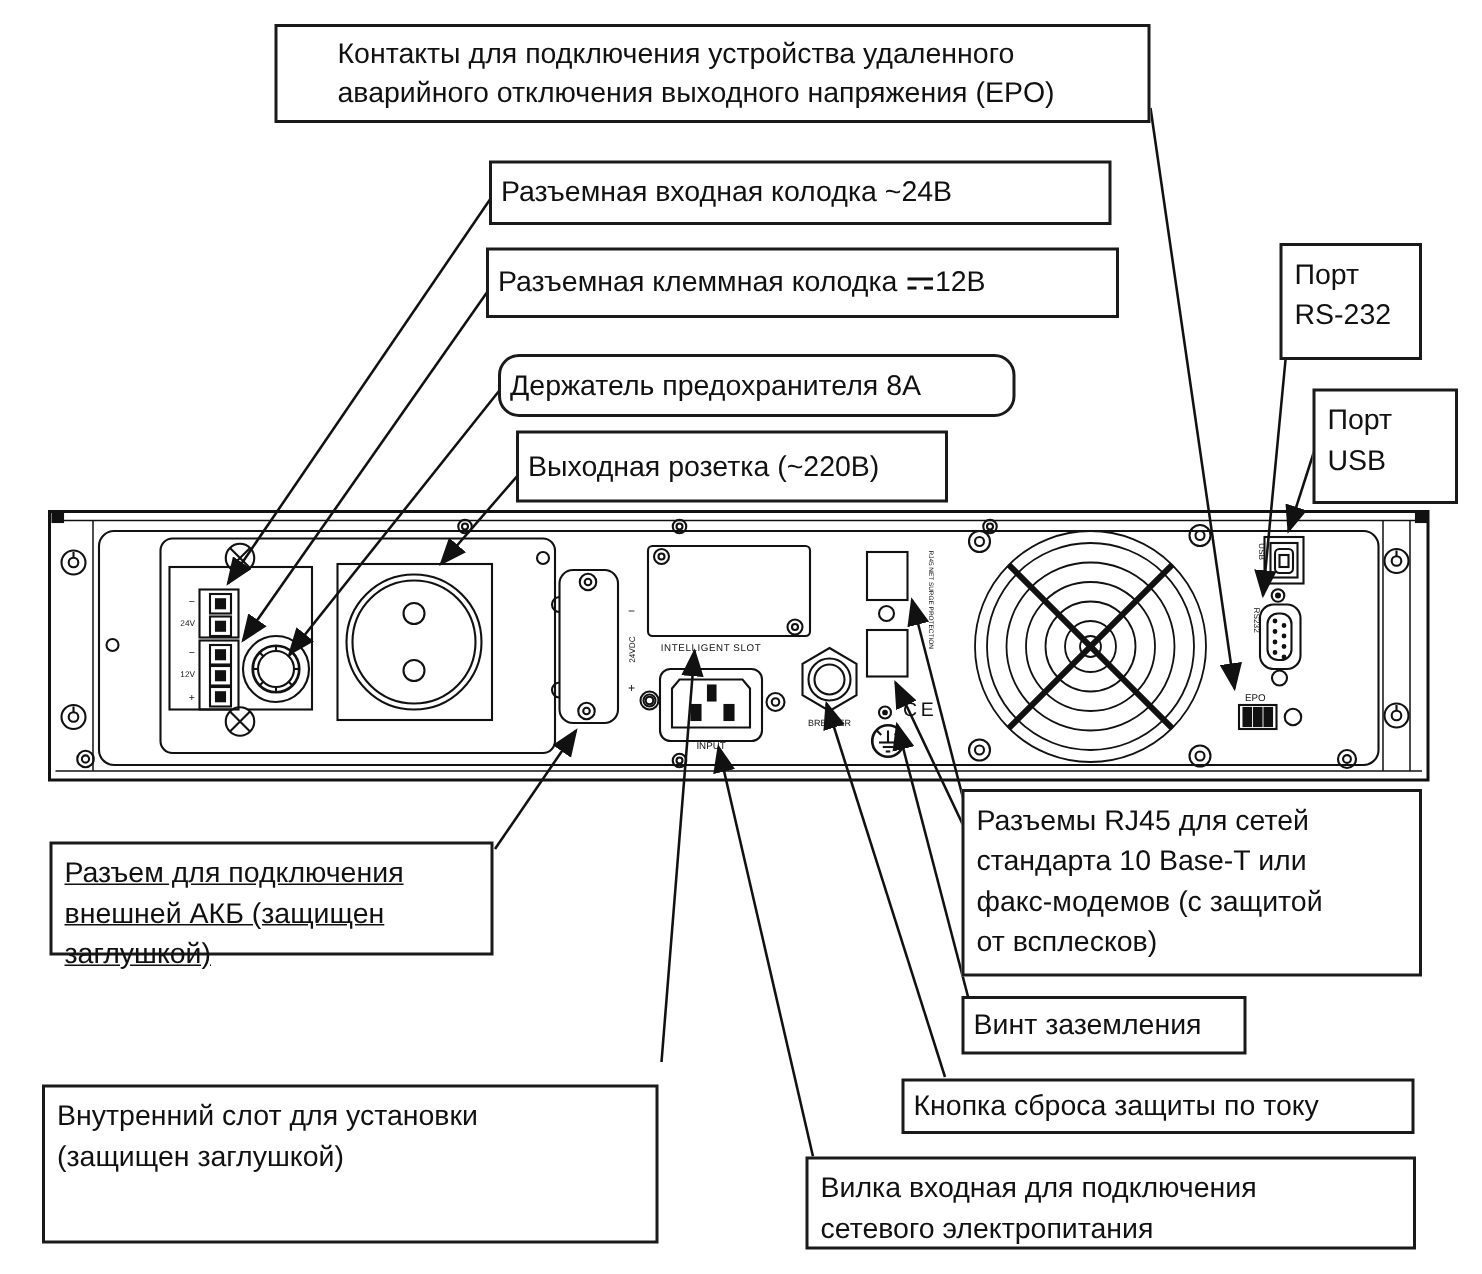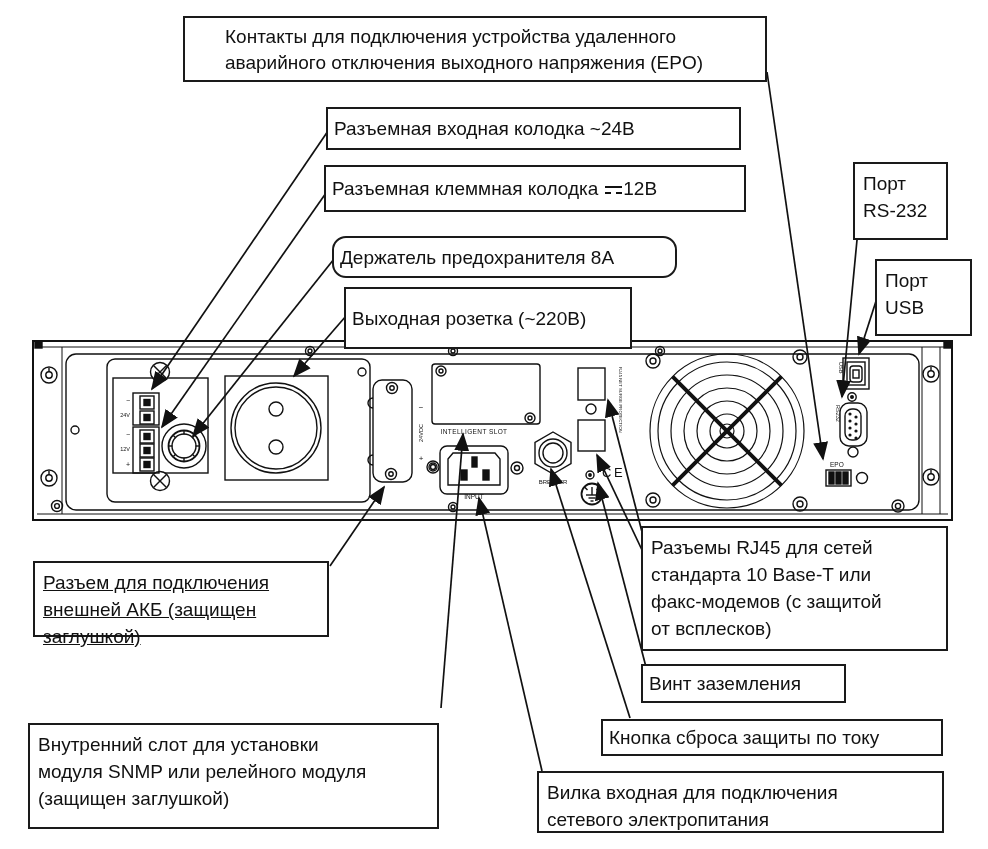--- a/index.html
+++ b/index.html
@@ -13,27 +13,27 @@
   .vcenter{display:flex;align-items:center;padding:0 6px;}
   
   .dc-sym{display:inline-block;width:17px;height:12px;position:relative;margin:0 1px 0 7px;top:2px;}
   .dc-sym::before{content:"";position:absolute;left:0;right:0;top:1px;border-top:2.5px solid #111;}
   .dc-sym::after{content:"";position:absolute;left:0;right:0;top:7px;border-top:2.5px dashed #111;}
   
   #b-epo {left:183px;top:16px;width:584px;height:66px;padding-left:40px;}
   #b-24v {left:326px;top:107px;width:415px;height:43px;}
   #b-12v {left:324px;top:165px;width:422px;height:47px;text-align:center;}
   #b-fuse{left:332px;top:236px;width:345px;height:42px;border-radius:14px;}
-  #b-sock{left:344px;top:287px;width:288px;height:62px;}
+  #b-sock{left:344px;top:287px;width:288px;height:48px;}
   #b-rs232{left:853px;top:162px;width:95px;height:78px;}
   #b-usb {left:875px;top:259px;width:97px;height:77px;}
   #b-bat {left:33px;top:561px;width:296px;height:76px;text-decoration:underline;}
   #b-slot{left:28px;top:707px;width:411px;height:106px;margin-top:16px;}
   #b-rj45{left:641px;top:526px;width:307px;height:125px;}
-  #b-gnd {left:641px;top:664px;width:205px;height:39px;}
+  #b-gnd {left:641px;top:664px;width:190px;height:39px;}
   #b-brk {left:601px;top:719px;width:342px;height:37px;}
   #b-inp {left:537px;top:771px;width:407px;height:62px;}
   #b-epo .ln{line-height:26px;}
 </style>
 </head>
 <body>
 
 <div class="stage">
 
 <svg width="988" height="849" viewBox="0 0 988 849">
@@ -324,21 +324,20 @@
 </div>
 
 <div class="callout pad" id="b-bat">
   <div class="ln">Разъем для подключения</div>
   <div class="ln">внешней АКБ (защищен</div>
   <div class="ln">заглушкой)</div>
 </div>
 
 <div class="callout pad" id="b-slot">
   <div class="ln">Внутренний слот для установки</div>
-  <div class="ln">модуля SNMP или релейного модуля</div>
   <div class="ln">(защищен заглушкой)</div>
 </div>
 
 <div class="callout pad" id="b-rj45">
   <div class="ln">Разъемы RJ45 для сетей</div>
   <div class="ln">стандарта 10 Base-T или</div>
   <div class="ln">факс-модемов (с защитой</div>
   <div class="ln">от всплесков)</div>
 </div>
 

